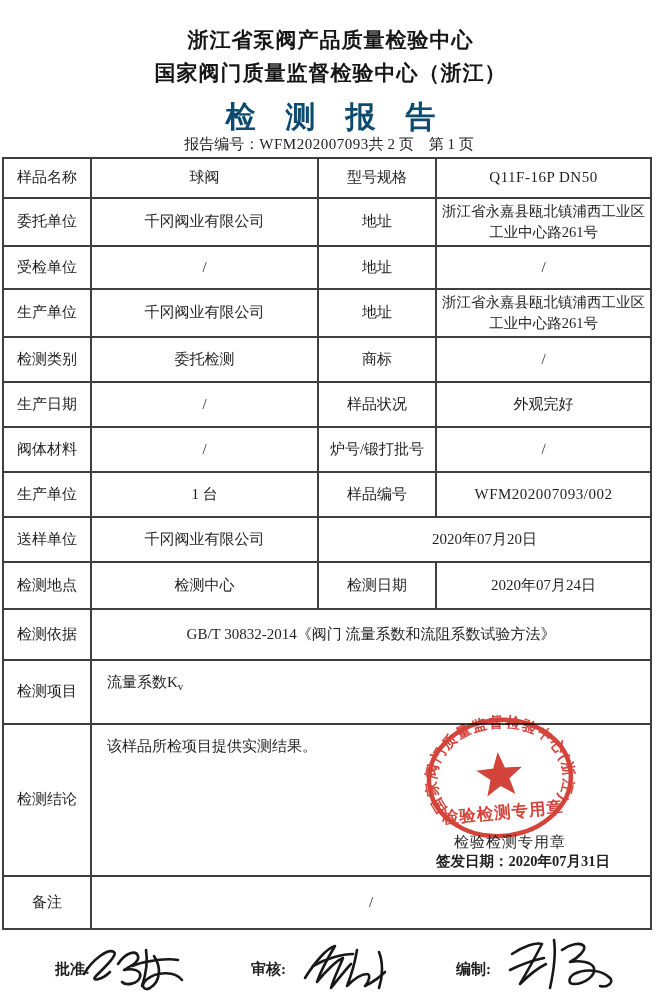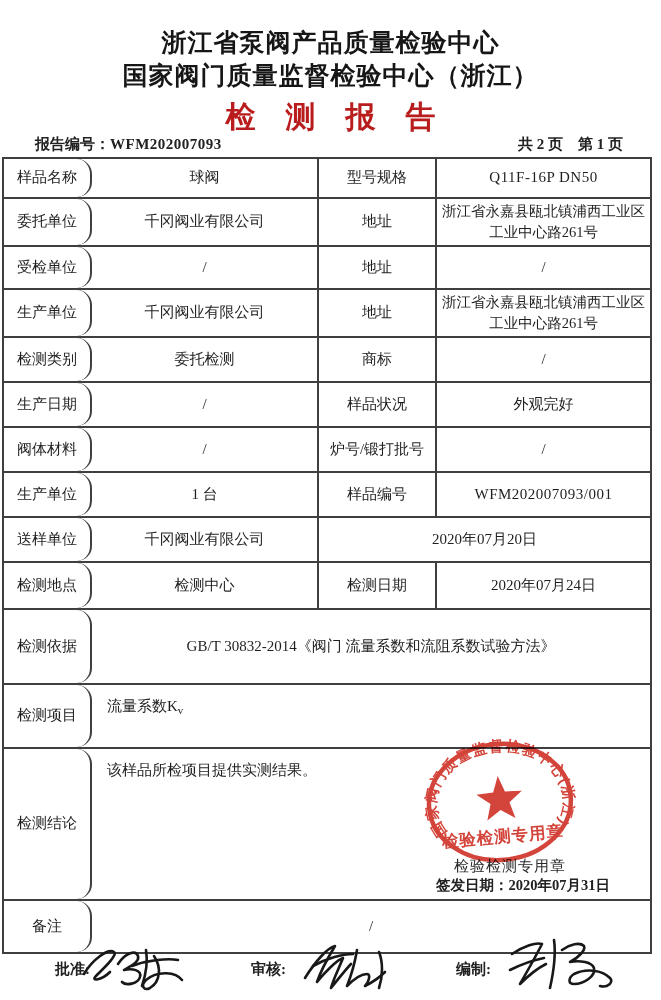--- a/index.html
+++ b/index.html
@@ -12,68 +12,68 @@
     font-family:"Liberation Serif", serif;
     color:#1f1f1f;
     overflow:hidden;
   }
   
   .org-line {
     position:absolute; left:0; right:0;
     text-align:center;
     font-family:"Liberation Sans", sans-serif;
     font-weight:700;
-    font-size:25px;
+    font-size:21px;
     letter-spacing:1px;
     color:#161616;
   }
   .org1 { top:26px; }
   .org2 { top:59px; }
   .report-title {
     position:absolute; top:97px; left:0; right:0;
     text-align:center;
     font-family:"Liberation Sans", sans-serif;
     font-weight:700;
     font-size:30px;
-    color:#b91c1c;
+    color:#0c4a6e;
   }
   .meta-row {
     position:absolute; top:135px; left:35px; right:38px;
-    display:flex; justify-content:space-between;
+    display:flex; justify-content:center;
     font-size:15px;
-    font-weight:700;
+    font-weight:400;
     color:#222;
   }
   
   .tbl {
     position:absolute; top:157px; left:2px; width:650px;
     border:2px solid #3f3f3f;
     background:#fff;
   }
   .row { display:flex; border-bottom:2px solid #3f3f3f; }
   .row:last-child { border-bottom:none; }
   .cell {
     display:flex; align-items:center; justify-content:center;
     text-align:center;
     font-size:15px;
     padding:2px 5px;
     border-right:2px solid #3f3f3f;
     line-height:1.45;
   }
   .cell:last-child { border-right:none; }
-  .c1 { width:88px; flex:none;border-radius:15px; }
+  .c1 { width:88px; flex:none; }
   .c2 { width:227px; flex:none; }
   .c3 { width:118px; flex:none; }
   .c4 { flex:1; }
   .cw { flex:1; }
   .addr { font-size:14.5px; }
   .mono-ish { letter-spacing:0.5px; }
   .r1{height:40px}.r2{height:48px}.r3{height:43px}.r4{height:48px}
   .r5{height:45px}.r6{height:45px}.r7{height:45px}.r8{height:45px}
-  .r9{height:45px}.r10{height:47px}.r11{height:75px}.r12{height:64px}
+  .r9{height:45px}.r10{height:47px}.r11{height:51px}.r12{height:64px}
   .r13{height:152px}.r14{height:51px}
   .cell-topleft {
     align-items:flex-start; justify-content:flex-start;
     text-align:left; padding:11px 15px;
   }
   .sub { font-size:11px; vertical-align:-3px; }
   .concl-cell { position:relative; overflow:visible; }
   .stamp-caption {
     position:absolute; left:362px; top:107px;
     font-size:15px; color:#2a2a2a; letter-spacing:1px;
@@ -167,21 +167,21 @@
       <div class="cell c1">阀体材料</div>
       <div class="cell c2">/</div>
       <div class="cell c3">炉号/锻打批号</div>
       <div class="cell c4">/</div>
     </div>
 
     <div class="row r8">
       <div class="cell c1">生产单位</div>
       <div class="cell c2">1 台</div>
       <div class="cell c3">样品编号</div>
-      <div class="cell c4 mono-ish">WFM202007093/001</div>
+      <div class="cell c4 mono-ish">WFM202007093/002</div>
     </div>
 
     <div class="row r9">
       <div class="cell c1">送样单位</div>
       <div class="cell c2">千冈阀业有限公司</div>
       <div class="cell c4">2020年07月20日</div>
     </div>
 
     <div class="row r10">
       <div class="cell c1">检测地点</div>

